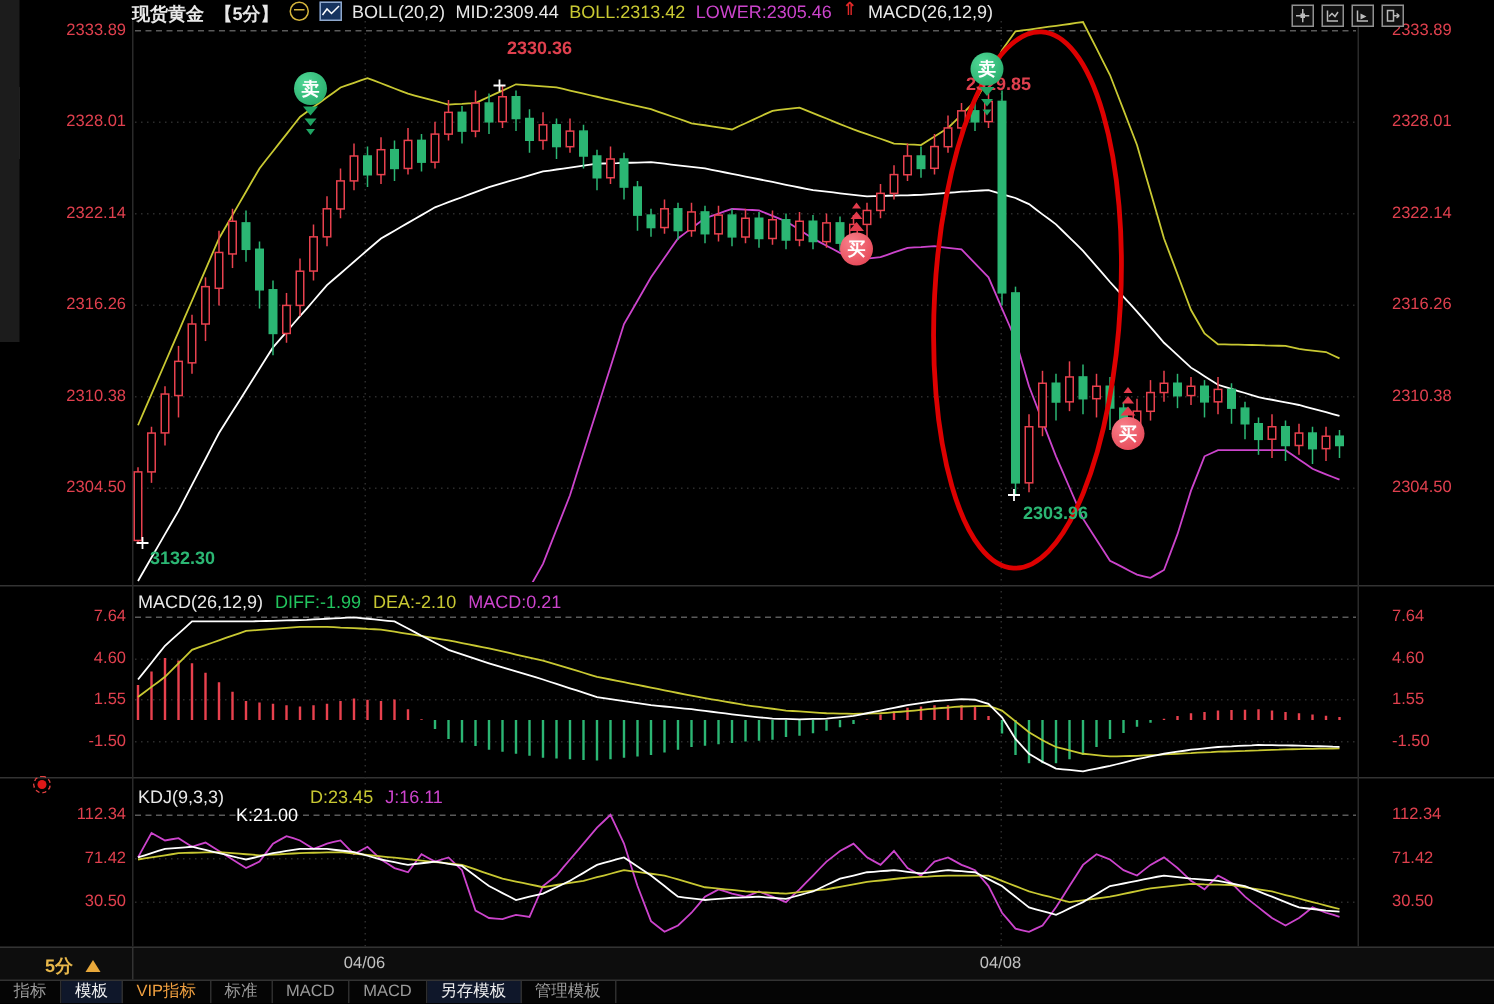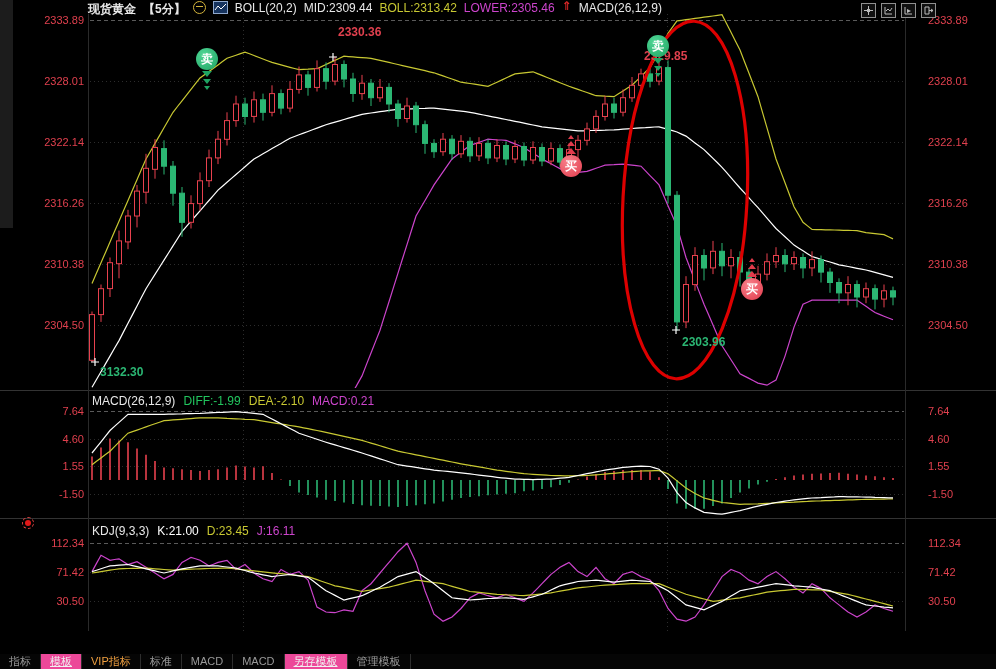--- a/index.html
+++ b/index.html
@@ -44,21 +44,21 @@
   #daterow{position:absolute;left:0;top:631px;width:996px;height:23px;background:#0d0d0d;
            border-top:1px solid #333;border-bottom:1px solid #333;box-sizing:border-box;z-index:26;}
   #period{position:absolute;left:30px;top:4px;color:#e8b84b;font-size:12px;font-weight:bold;cursor:pointer;}
   #period .tri-up{display:inline-block;width:0;height:0;border-left:5px solid transparent;border-right:5px solid transparent;
                   border-bottom:8px solid #e8a83b;margin-left:8px;}
   .date-lbl{position:absolute;top:4px;color:#c0c0c0;font-size:11px;transform:translateX(-50%);}
   #daterow .vsep{position:absolute;left:88px;top:0;width:1px;height:21px;background:#333;}
   
   #tabs{position:absolute;left:0;top:654px;width:996px;height:15px;background:#050505;display:flex;z-index:26;}
   .btab{height:15px;line-height:15px;padding:0 9px;font-size:11px;color:#9a9a9a;border-right:1px solid #2e2e2e;cursor:pointer;}
-  .btab.active{background:#ec4899;color:#f0f0f0;text-decoration:underline;}
+  .btab.active{background:#0f172a;color:#f0f0f0;}
   .btab.vip{color:#f0a040;}
   #tabs .filler{flex:1;border-right:none;}
   svg#chart{position:absolute;left:0;top:0;z-index:10;}
 </style>
 </head>
 <body>
 
 <div id="app">
 
   <svg id="chart" width="996" height="669">
@@ -432,30 +432,36 @@
 
   <div class="pnl-hdr" style="top:394px;">
     <span class="wht">MACD(26,12,9)</span>
     <span style="color:#22c55e;">DIFF:-1.99</span>
     <span class="yel">DEA:-2.10</span>
     <span class="mag">MACD:0.21</span>
   </div>
 
   <div class="pnl-hdr" style="top:524px;">
     <span class="wht">KDJ(9,3,3)</span>
-    <span style="color:#fff;">K:21.00</span>
+    <span style="color:#fff;margin-top:12px;">K:21.00</span>
     <span class="yel">D:23.45</span>
     <span class="mag">J:16.11</span>
   </div>
 
   <div id="burst">
       <span class="ring"></span>
       <span class="dot"></span>
     </div>
 
+  <div id="daterow">
+    <span id="period"><span>5分</span><span class="tri-up"></span></span>
+    <span class="vsep"></span>
+  <span class="date-lbl" style="left: 243px;">04/06</span>
+      <span class="date-lbl" style="left: 667px;">04/08</span>
+    </div>
 
   <div id="tabs">
     <div class="btab">指标</div>
     <div class="btab active">模板</div>
     <div class="btab vip">VIP指标</div>
     <div class="btab">标准</div>
     <div class="btab">MACD</div>
     <div class="btab">MACD</div>
     <div class="btab active">另存模板</div>
     <div class="btab">管理模板</div>

